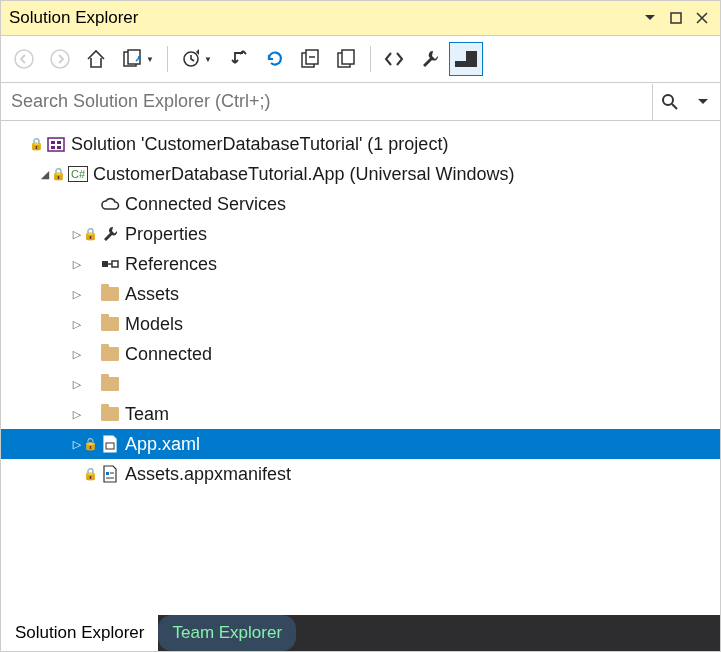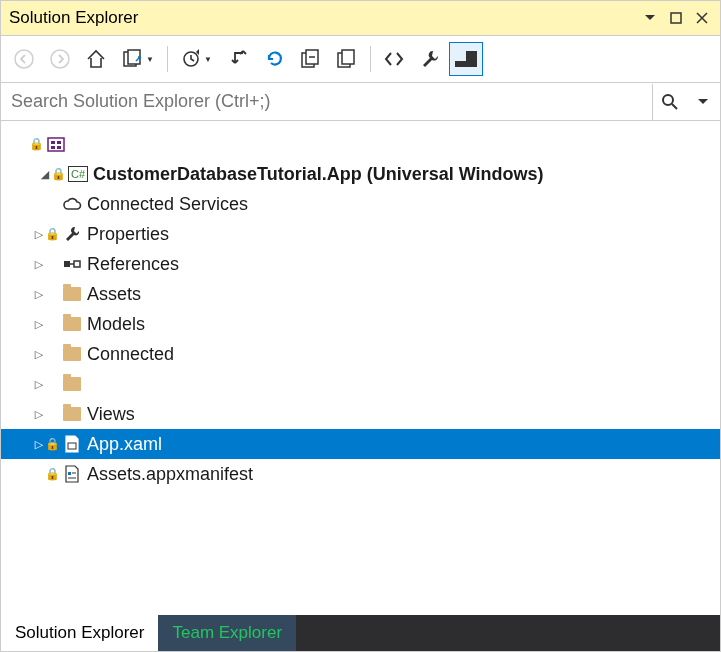--- a/index.html
+++ b/index.html
@@ -27,30 +27,30 @@
 
 
 .tree { flex: 1; overflow: auto; padding-top: 8px; font-size: 18px; color: #1a1a1a; }
 .row { display: flex; align-items: center; height: 30px; white-space: nowrap; }
 .row.selected { background: #007acc; color: #fff; }
 .row .expander { width: 16px; display: inline-flex; justify-content: center; font-size: 11px; color: #555; cursor: pointer; }
 .row.selected .expander { color: #fff; }
 .row .icon { width: 22px; display: inline-flex; justify-content: center; align-items: center; margin-right: 4px; }
 .row .lock { width: 12px; display: inline-flex; justify-content: center; margin-right: 2px; }
 .row .label { }
-.row.bold .label { font-weight: bold; }
+.row.bold .label { font-weight: normal; }
 .indent0 { padding-left: 14px; }
 .indent1 { padding-left: 36px; }
-.indent2 { padding-left: 30px; }
+.indent2 { padding-left: 68px; }
 
 
 .tabs { height: 36px; display: flex; background: #2d2d30; }
 .tab { padding: 0 14px; display: flex; align-items: center; font-size: 17px; cursor: pointer; }
 .tab.active { background: #fff; color: #000; }
-.tab.inactive { background: #34495e; color: #22c55e; }
+.tab.inactive { background: #34495e; color: #86efac; border-radius: 14px; }
 
 
 .folder-ico { width: 18px; height: 14px; background: #dcb67a; border-radius: 1px; position: relative; }
 .folder-ico::before { content: ""; position: absolute; top: -3px; left: 0; width: 8px; height: 3px; background: #dcb67a; border-radius: 1px 1px 0 0; }
 .lock-ico { font-size: 12px; color: #0078d4; }
 svg { display: block; }
 </style>
 </head>
 <body>
 
@@ -176,20 +176,21 @@
       </span>
     <span class="icon">
       <svg width="18" height="18" viewBox="0 0 18 18">
           <rect x="1" y="3" width="16" height="13" fill="#fff" stroke="#68217a" stroke-width="1.5"></rect>
           <rect x="4" y="6" width="4" height="3" fill="#68217a"></rect>
           <rect x="10" y="6" width="4" height="3" fill="#68217a"></rect>
           <rect x="4" y="11" width="4" height="3" fill="#68217a"></rect>
           <rect x="10" y="11" width="4" height="3" fill="#68217a"></rect>
         </svg>
     </span>
+    <span class="label">Solution 'CustomerDatabaseTutorial' (1 project)</span>
   </div>
 
   <div class="row indent1 bold">
     <span class="expander">◢</span>
     <span class="lock">
         <span class="lock-ico">🔒</span>
       </span>
     <span class="icon">
       <svg width="20" height="16" viewBox="0 0 20 16">
           <rect x="0.5" y="0.5" width="19" height="15" fill="#fff" stroke="#333"></rect>
@@ -270,21 +271,21 @@
         <span class="folder-ico"></span>
       </span>
   </div>
 
   <div class="row indent2">
     <span class="expander">▷</span>
     <span class="lock"></span>
     <span class="icon">
         <span class="folder-ico"></span>
       </span>
-    <span class="label">Views</span>
+    <span class="label">Team</span>
   </div>
 
   <div class="row indent2 selected">
     <span class="expander" style="color:#fff">▷</span>
     <span class="lock">
         <span class="lock-ico" style="color:#fff">🔒</span>
       </span>
     <span class="icon">
       <svg width="16" height="18" viewBox="0 0 16 18">
           <path d="M2 1 H11 L14 4 V17 H2 Z" fill="#fff" stroke="#fff" stroke-width="1.2"></path>

